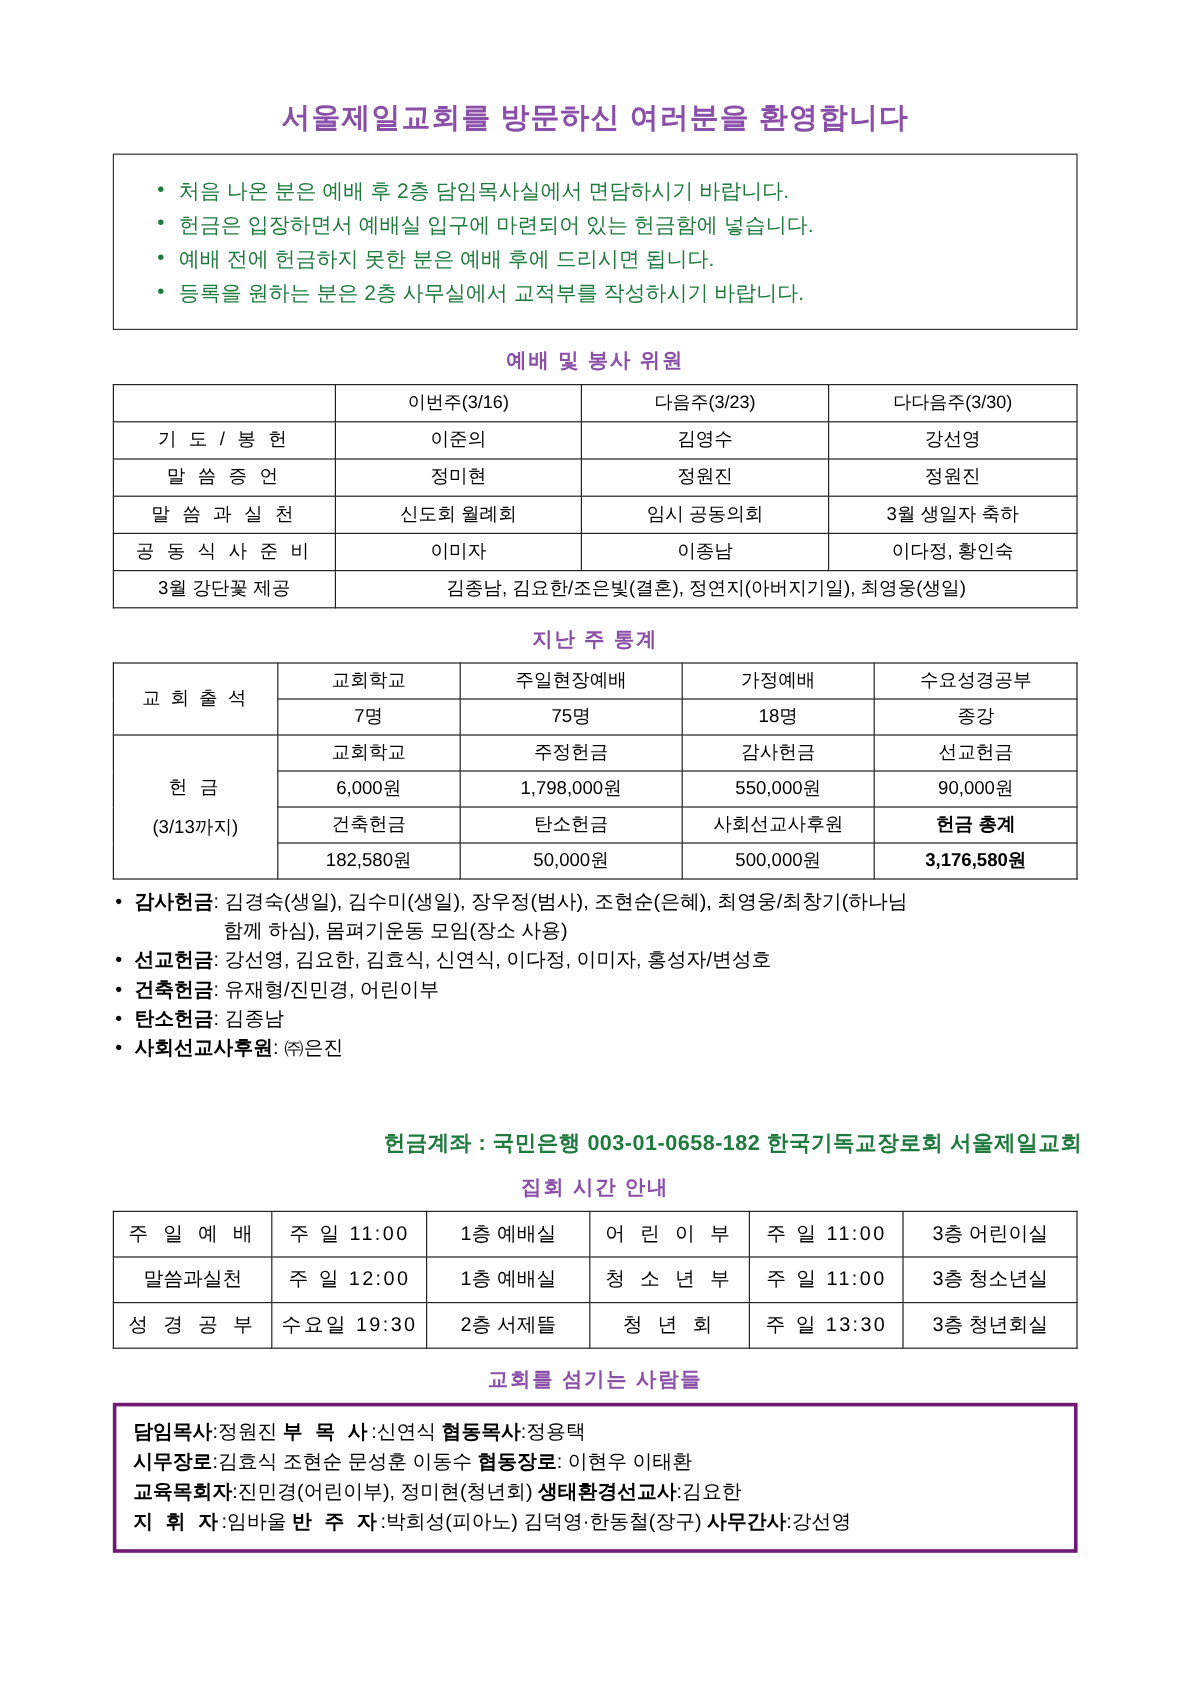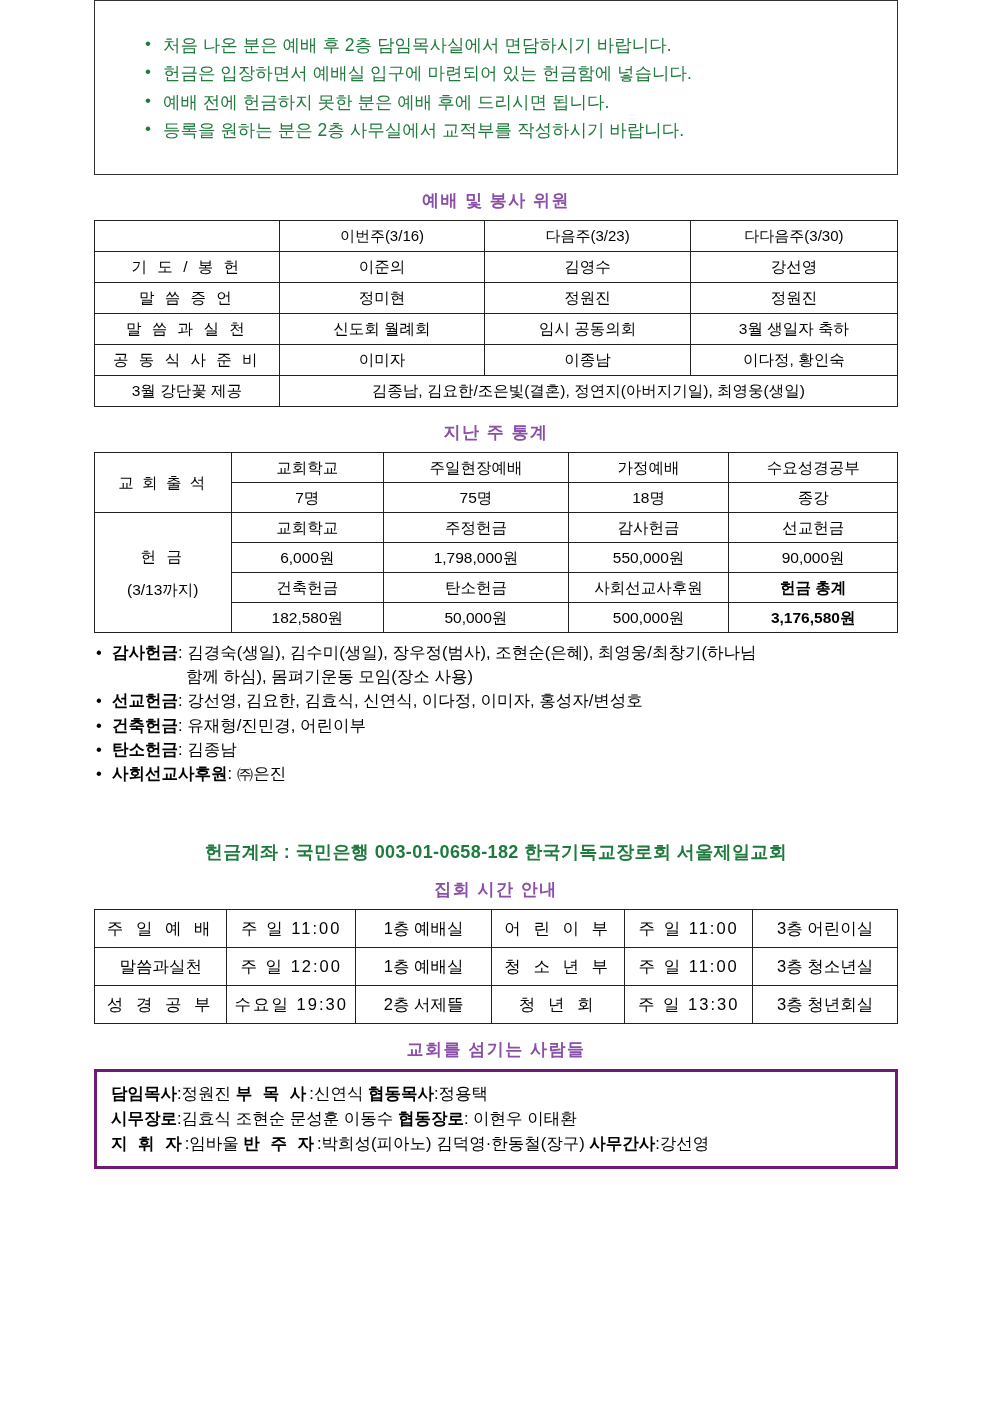--- a/index.html
+++ b/index.html
@@ -42,21 +42,21 @@
   }
 
   
   .welcome-box {
     border: 1px solid #333;
     padding: 12px 10px 12px 28px;
     margin: 0 4px;
   }
   .welcome-list {
     list-style: none;
-    margin: 18px;
+    margin: 4px;
     padding: 0;
   }
   .welcome-list li {
     color: #1f7a3d;
     font-size: 17.5px;
     line-height: 1.62;
     position: relative;
     padding-left: 22px;
     white-space: nowrap;
   }
@@ -110,21 +110,21 @@
     content: "\2022";
     position: absolute;
     left: 0;
     top: 0;
   }
   .notes b { font-weight: bold; }
   .notes .indent { padding-left: 74px; display: block; }
 
   
   .account {
-    text-align: center;
+    text-align: right;
     color: #1f7a3d;
     font-size: 18px;
     font-weight: bold;
     letter-spacing: 0.4px;
     margin-top: 54px;
     margin-bottom: 4px;
   }
 
   
   .meet-table td {
@@ -146,20 +146,21 @@
   }
   .servants-box .line { white-space: nowrap; }
   .servants-box b { font-weight: bold; }
   .sp3 { letter-spacing: 3px; }
 </style>
 </head>
 <body>
 
 <div class="page">
 
+  <div class="welcome-title">서울제일교회를 방문하신 여러분을 환영합니다</div>
 
   <div class="welcome-box">
     <ul class="welcome-list">
       <li>처음 나온 분은 예배 후 2층 담임목사실에서 면담하시기 바랍니다.</li>
       <li>헌금은 입장하면서 예배실 입구에 마련되어 있는 헌금함에 넣습니다.</li>
       <li>예배 전에 헌금하지 못한 분은 예배 후에 드리시면 됩니다.</li>
       <li>등록을 원하는 분은 2층 사무실에서 교적부를 작성하시기 바랍니다.</li>
     </ul>
   </div>
 
@@ -331,17 +332,20 @@
 
   <div class="section-title">교회를 섬기는 사람들</div>
   <div class="servants-box">
     <div class="line">
       <b>담임목사</b><span>:정원진   </span><b class="sp3">부 목 사</b><span>:신연식    </span><b>협동목사</b><span>:정용택</span>
     </div>
     <div class="line">
       <b>시무장로</b><span>:김효식 조현순 문성훈 이동수 </span><b>협동장로</b><span>: 이현우 이태환</span>
     </div>
     <div class="line">
+      <b>교육목회자</b><span>:진민경(어린이부), 정미현(청년회) </span><b>생태환경선교사</b><span>:김요한</span>
+    </div>
+    <div class="line">
       <b class="sp3">지 휘 자</b><span>:임바울  </span><b class="sp3">반 주 자</b><span>:박희성(피아노) 김덕영·한동철(장구) </span><b>사무간사</b><span>:강선영</span>
     </div>
   </div>
 
 </div>
 
 </body></html>

